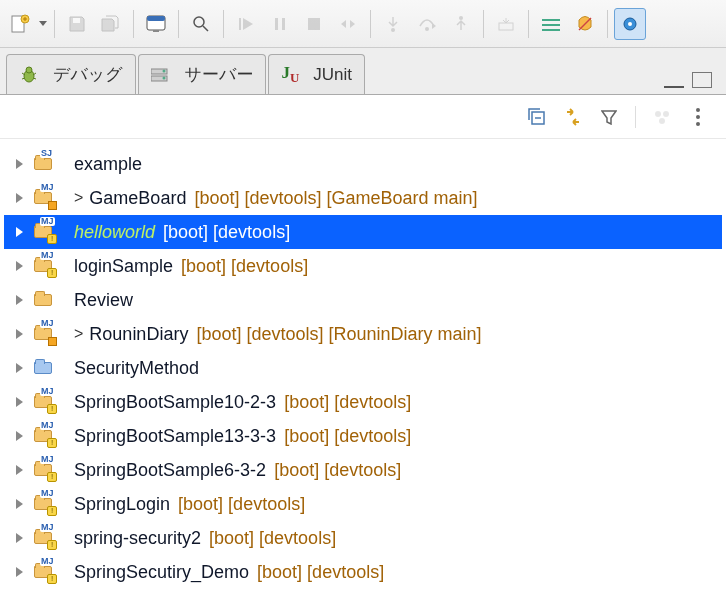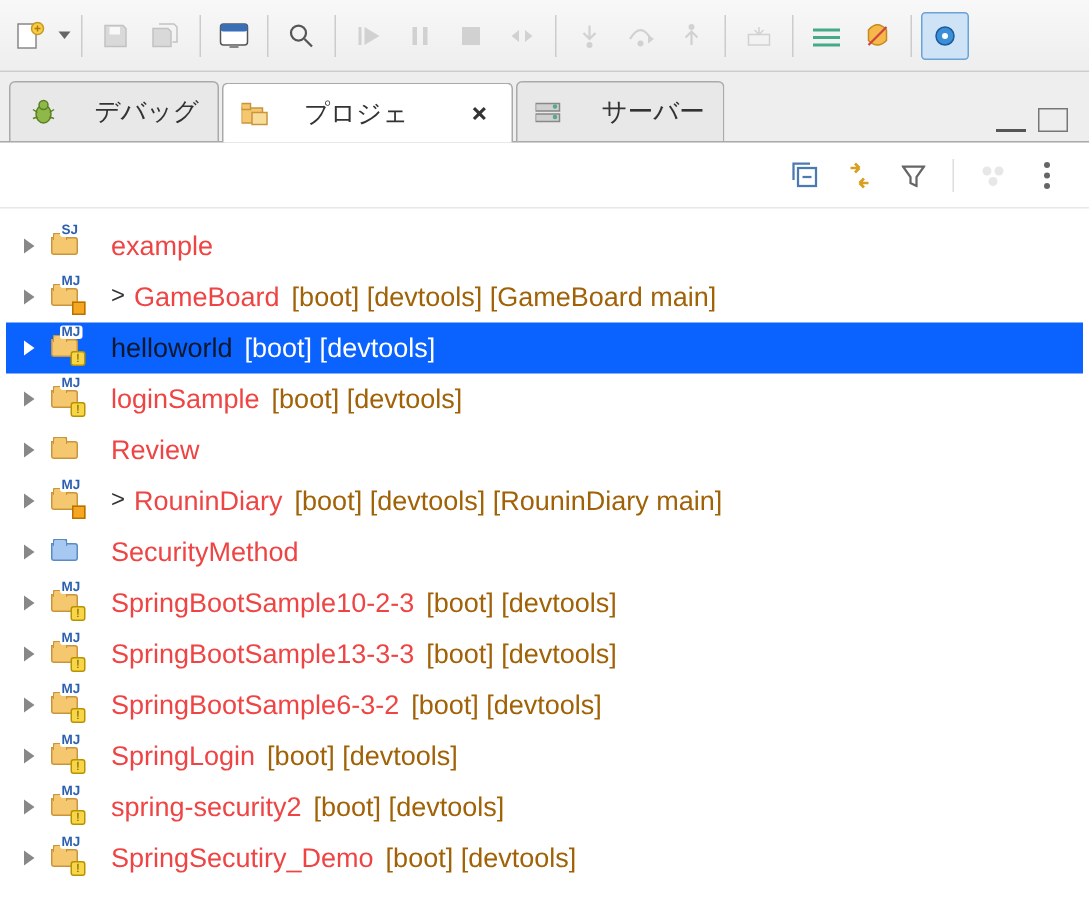--- a/index.html
+++ b/index.html
@@ -53,21 +53,21 @@
     align-items: flex-end;
     background: #eeeeee;
     border-bottom: 1px solid #aaa;
     padding: 6px 6px 0 6px;
     gap: 2px;
     position: relative;
   }
   .tab {
     display: flex;
     align-items: center;
-    gap: 24px;
+    gap: 14px;
     padding: 6px 12px;
     background: #e8e8e8;
     border: 1px solid #aaa;
     border-bottom: none;
     border-radius: 4px 4px 0 0;
     cursor: pointer;
     font-size: 17px;
     color: #333;
     height: 40px;
   }
@@ -191,22 +191,22 @@
     text-align: center;
     color: #6b5200;
   }
   .git-badge {
     position: absolute;
     bottom: -3px; right: -3px;
     width: 9px; height: 9px;
     background: #f5a623;
     border: 1px solid #b87200;
   }
-  .label { color: #ef4444; font-size: 18px; }
-  .node.selected .label { color: #0f172a; }
+  .label { color: #0f172a; font-size: 18px; }
+  .node.selected .label { color: #bef264; font-style: italic; }
   .decor { color: #a16207; font-size: 18px; padding-left: 4px; }
   .node.selected .decor { color: #fff; }
   .gt { color: #333; padding-right: 2px; }
 </style>
 </head>
 <body>
 
 <div class="toolbar">
   <div class="tb-btn">
     <svg width="20" height="20">
@@ -323,37 +323,32 @@
     <svg width="20" height="20">
         <ellipse cx="10" cy="11" rx="5" ry="6" fill="#8fb84a" stroke="#5a8020"></ellipse>
         <circle cx="10" cy="5" r="3" fill="#8fb84a" stroke="#5a8020"></circle>
         <line x1="3" y1="8" x2="6" y2="10" stroke="#5a8020"></line>
         <line x1="17" y1="8" x2="14" y2="10" stroke="#5a8020"></line>
         <line x1="3" y1="14" x2="6" y2="13" stroke="#5a8020"></line>
         <line x1="17" y1="14" x2="14" y2="13" stroke="#5a8020"></line>
       </svg>
     <span>デバッグ</span>
   </div>
-  <div class="tab active">
-    <svg width="18" height="16">
-        <rect x="0" y="4" width="14" height="10" fill="#f5c76e" stroke="#c9953c"></rect>
-        <rect x="0" y="1" width="6" height="4" fill="#f5c76e" stroke="#c9953c"></rect>
-        <rect x="7" y="7" width="10" height="8" fill="#f8dd9a" stroke="#c9953c"></rect>
-      </svg>
-    <span>プロジェ</span>
-    <span class="tab-close" style="margin-left:14px;font-size:18px">⨯</span>
-  </div>
   <div class="tab">
     <svg width="20" height="16">
         <rect x="0" y="2" width="16" height="5" fill="#d0d0d0" stroke="#888"></rect>
         <rect x="0" y="9" width="16" height="5" fill="#d0d0d0" stroke="#888"></rect>
         <circle cx="13" cy="4" r="1.5" fill="#5a8"></circle>
         <circle cx="13" cy="11" r="1.5" fill="#5a8"></circle>
       </svg>
     <span>サーバー</span>
+  </div>
+  <div class="tab">
+    <span style="font-family:serif;font-weight:bold"><span style="color:#2a7a2a">J</span><span style="color:#b02a2a;font-size:13px;vertical-align:sub">U</span></span>
+    <span>JUnit</span>
   </div>
   <div class="tabspacer"></div>
   <div class="tab-minmax">
     <div class="mm-btn" style="border:none;border-bottom:2px solid #555"></div>
     <div class="mm-btn"></div>
   </div>
 </div>
 
 <div class="view-toolbar">
   <div class="vt-btn">

